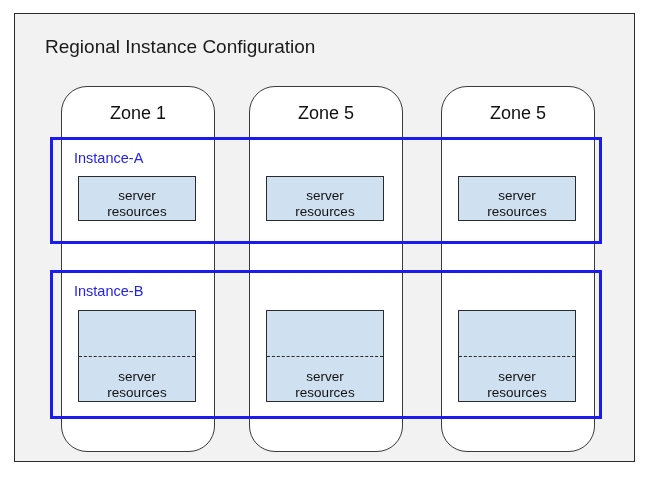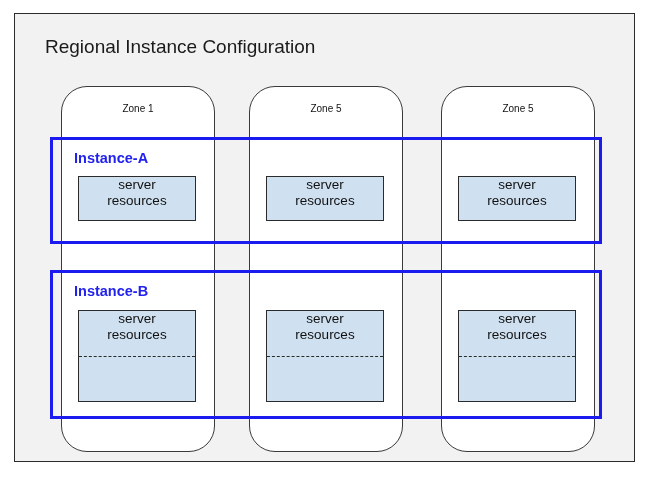--- a/index.html
+++ b/index.html
@@ -58,21 +58,21 @@
   .zone-1 { left: 46px; }
   .zone-2 { left: 234px; }
   .zone-3 { left: 426px; }
 
   .zone-label {
     position: absolute;
     top: 17px;
     left: 0;
     width: 100%;
     text-align: center;
-    font-size: 10px;
+    font-size: 18px;
     color: #111111;
     line-height: 1;
   }
 
   
   .instance-group {
     position: absolute;
     left: 35px;
     width: 552px;
     border: 3px solid #1b1bf0;
@@ -80,34 +80,34 @@
     background: transparent;
   }
   .instance-a { top: 123px; height: 107px; }
   .instance-b { top: 256px; height: 149px; }
 
   .instance-label {
     position: absolute;
     left: 21px;
     top: 11px;
     font-size: 14.5px;
-    font-weight: bold;
+    font-weight: normal;
     color: #2222ee;
     line-height: 1;
     white-space: nowrap;
   }
 
   
   .res-box {
     position: absolute;
     background: #cfe0f0;
     border: 1.3px solid #2b2b2b;
     box-sizing: border-box;
     display: flex;
-    align-items: flex-start;
+    align-items: flex-end;
     justify-content: center;
   }
   .res-text {
     font-size: 13.5px;
     color: #111111;
     line-height: 1.18;
     text-align: center;
     position: relative;
     z-index: 2;
   }

